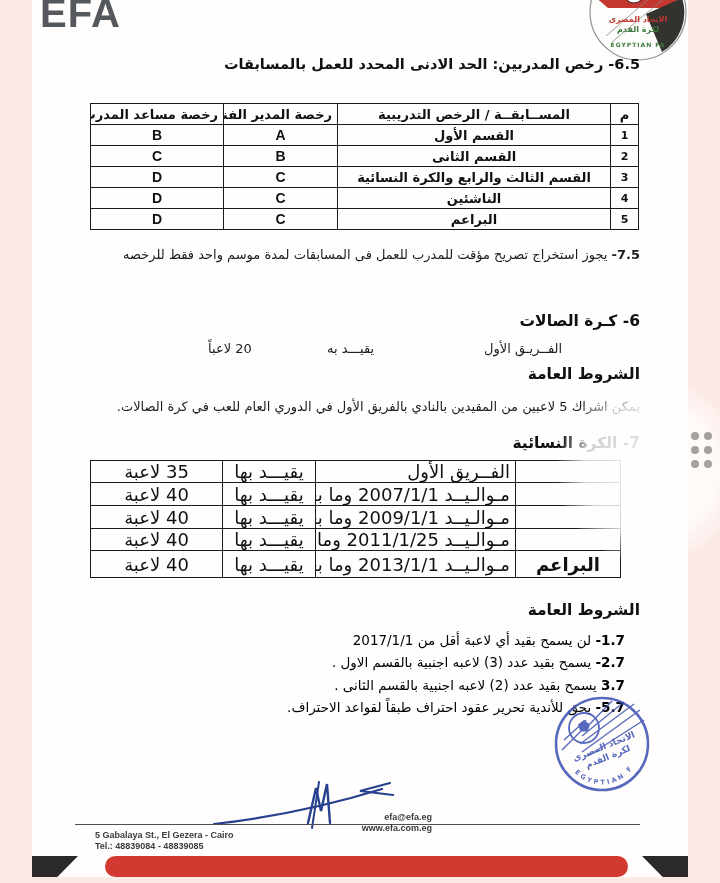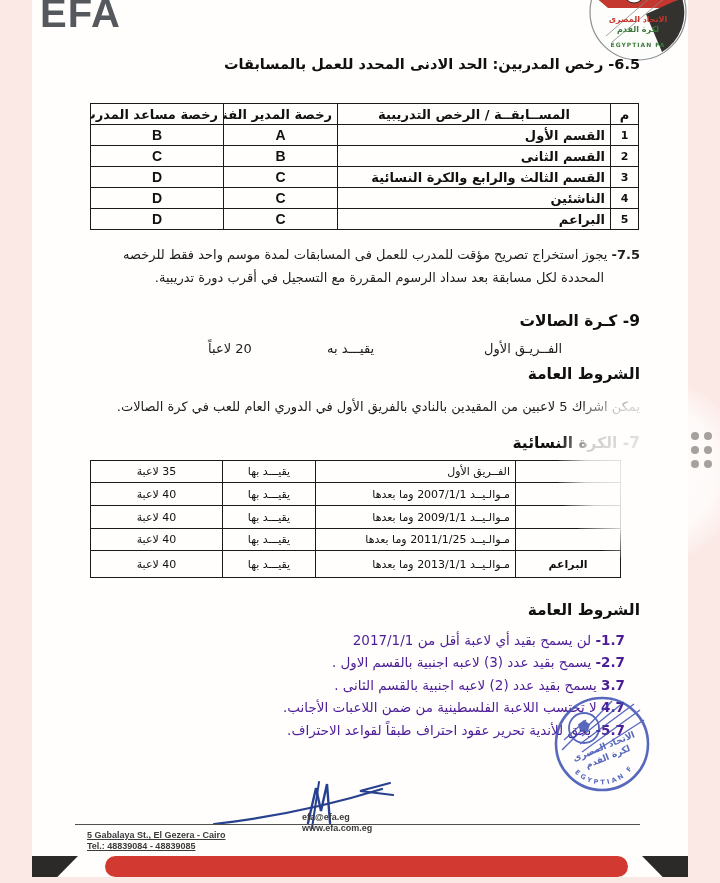--- a/index.html
+++ b/index.html
@@ -23,28 +23,28 @@
   .body-text{font-size:13px;color:#1c1c1c;line-height:23px;}
   .num-b{font-weight:bold;}
   table{border-collapse:collapse;table-layout:fixed;direction:rtl;}
   td,th{
     border:1.6px solid #1a1a1a;padding:0 5px;text-align:center;
     vertical-align:middle;color:#111;overflow:hidden;white-space:nowrap;
   }
   th{font-size:13px;font-weight:bold;}
   .lic-tbl{width:548px;}
   .lic-tbl tr{height:21px;}
-  .cell-comp{text-align:right;font-weight:bold;font-size:13px;}
+  .cell-comp{font-weight:bold;font-size:13px;}
   .cell-no{font-weight:bold;font-size:11px;}
   .cell-letter{font-weight:bold;font-size:14px;font-family:"Liberation Sans",sans-serif;}
   .wom-tbl{width:530px;}
-  .wom-tbl td{font-size:11px;}
+  .wom-tbl td{font-size:18px;}
   .cell-desc{text-align:right;}
   .cell-label{font-weight:bold;font-size:15px;}
-  .cond-item{font-size:13.5px;color:#4c1d95;line-height:22.4px;}
+  .cond-item{font-size:13.5px;color:#000000;line-height:22.4px;}
   .sep-line{border-top:1.5px solid #4f4f4f;height:0;}
   .foot-en{
     font-family:"Liberation Sans",sans-serif;font-weight:bold;
     font-size:9px;color:#3b3b3b;line-height:11px;
   }
   .foot-ar{font-weight:bold;font-size:9.5px;color:#3b3b3b;line-height:11px;}
   .red-band{background:#d23a31;border-radius:12px;}
   .wedge{background:#2b2a28;}
   .wedge-l{clip-path:polygon(0 0,100% 0,55% 100%,0 100%);}
   .wedge-r{clip-path:polygon(0 0,100% 0,100% 100%,45% 100%);}
@@ -126,24 +126,23 @@
       <td class="cell-no">5</td>
       <td class="cell-comp">البراعم</td>
       <td class="cell-letter">C</td>
       <td class="cell-letter">D</td>
     </tr>
   </tbody>
     </table>
 
   <div class="abs rtl body-text" style="right:48px;top:243px;width:548px;">
     <div><span class="num-b">7.5-</span> <span>يجوز استخراج تصريح مؤقت للمدرب للعمل فى المسابقات لمدة موسم واحد فقط للرخصه</span></div>
-    <div style="padding-right:36px;">المحددة لكل مسابقة بعد سداد الرسوم المقررة مع التسجيل في أقرب دورة تدريبية.</div>
-  </div>
-
-  <div class="abs rtl h-sec" style="right:48px;top:312px;">9- كـرة الصالات</div>
+  </div>
+
+  <div class="abs rtl h-sec" style="right:48px;top:312px;">6- كـرة الصالات</div>
   <span class="abs rtl body-text" style="left:452px;top:337px;">الفــريـق الأول</span>
   <span class="abs rtl body-text" style="left:295px;top:337px;">يقيـــد به</span>
   <span class="abs rtl body-text" style="left:176px;top:337px;">20 لاعباً</span>
   <div class="abs rtl h-sec" style="right:48px;top:365px;">الشروط العامة</div>
   <div class="abs rtl body-text" style="right:48px;top:395px;width:560px;">يمكن اشراك 5 لاعبين من المقيدين بالنادي بالفريق الأول في الدوري العام للعب في كرة الصالات.</div>
 
   <div class="abs rtl h-sec" style="right:48px;top:434px;">7- الكرة النسائية</div>
 
   <table class="abs wom-tbl" style="left:58px;top:460px;">
     <colgroup>
@@ -184,21 +183,20 @@
       <td>40 لاعبة</td>
     </tr>
   </tbody>
     </table>
 
   <div class="abs rtl h-sec" style="right:48px;top:601px;">الشروط العامة</div>
   <div class="abs rtl" style="right:63px;top:629px;width:540px;">
     <div class="cond-item"><span class="num-b">1.7-</span> <span>لن يسمح بقيد أي لاعبة أقل من 2017/1/1</span></div>
     <div class="cond-item"><span class="num-b">2.7-</span> <span>يسمح بقيد عدد (3) لاعبه اجنبية بالقسم الاول .</span></div>
     <div class="cond-item"><span class="num-b">3.7</span> <span>يسمح بقيد عدد (2) لاعبه اجنبية بالقسم الثانى .</span></div>
-    <div class="cond-item"><span class="num-b">4.7</span> <span>لا تحتسب اللاعبة الفلسطينية من ضمن اللاعبات الأجانب.</span></div>
     <div class="cond-item"><span class="num-b">5.7-</span> <span>يحق للأندية تحرير عقود احتراف طبقاً لقواعد الاحتراف.</span></div>
   </div>
 
   <div class="abs" style="left:520px;top:694px;width:100px;height:100px;opacity:0.85;">
     <svg width="100" height="100" viewBox="0 0 100 100">
       <defs>
           <path id="arc-b" d="M18,72 A37,37 0 0 0 82,72"></path>
         </defs>
       <circle cx="50" cy="50" r="46" fill="none" stroke="#3b50b2" stroke-width="2.6"></circle>
       <g stroke="#3b50b2" stroke-width="1.4" fill="none">
@@ -227,25 +225,25 @@
       <g stroke="#27418f" fill="none" stroke-linecap="round">
         <path d="M2,46 C55,40 115,28 170,11" stroke-width="2.2"></path>
         <path d="M96,45 L104,10 L109,33 L115,6 L118,45" stroke-width="2.4"></path>
         <path d="M107,4 L100,50" stroke-width="2"></path>
         <path d="M178,5 L148,13 L181,17" stroke-width="2.2"></path>
       </g>
     </svg>
   </div>
 
   <div class="abs sep-line" style="left:43px;top:824px;width:565px;"></div>
-  <div class="abs foot-en" style="left:55px;top:830px;text-decoration:underline;">
+  <div class="abs foot-en" style="left:63px;top:830px;">
     <div>5 Gabalaya St., El Gezera - Cairo</div>
     <div>Tel.: 48839084 - 48839085</div>
   </div>
-  <div class="abs foot-en" style="left:270px;top:812px;width:130px;text-align:left;">
+  <div class="abs foot-en" style="left:270px;top:812px;width:130px;text-align:right;">
     <div>efa@efa.eg</div>
     <div>www.efa.com.eg</div>
   </div>
 
   <div class="abs wedge wedge-l" style="left:0;top:856px;width:46px;height:21px;"></div>
   <div class="abs red-band" style="left:73px;top:856px;width:523px;height:21px;"></div>
   <div class="abs wedge wedge-r" style="left:610px;top:856px;width:46px;height:21px;"></div>
 
 </div>
 

